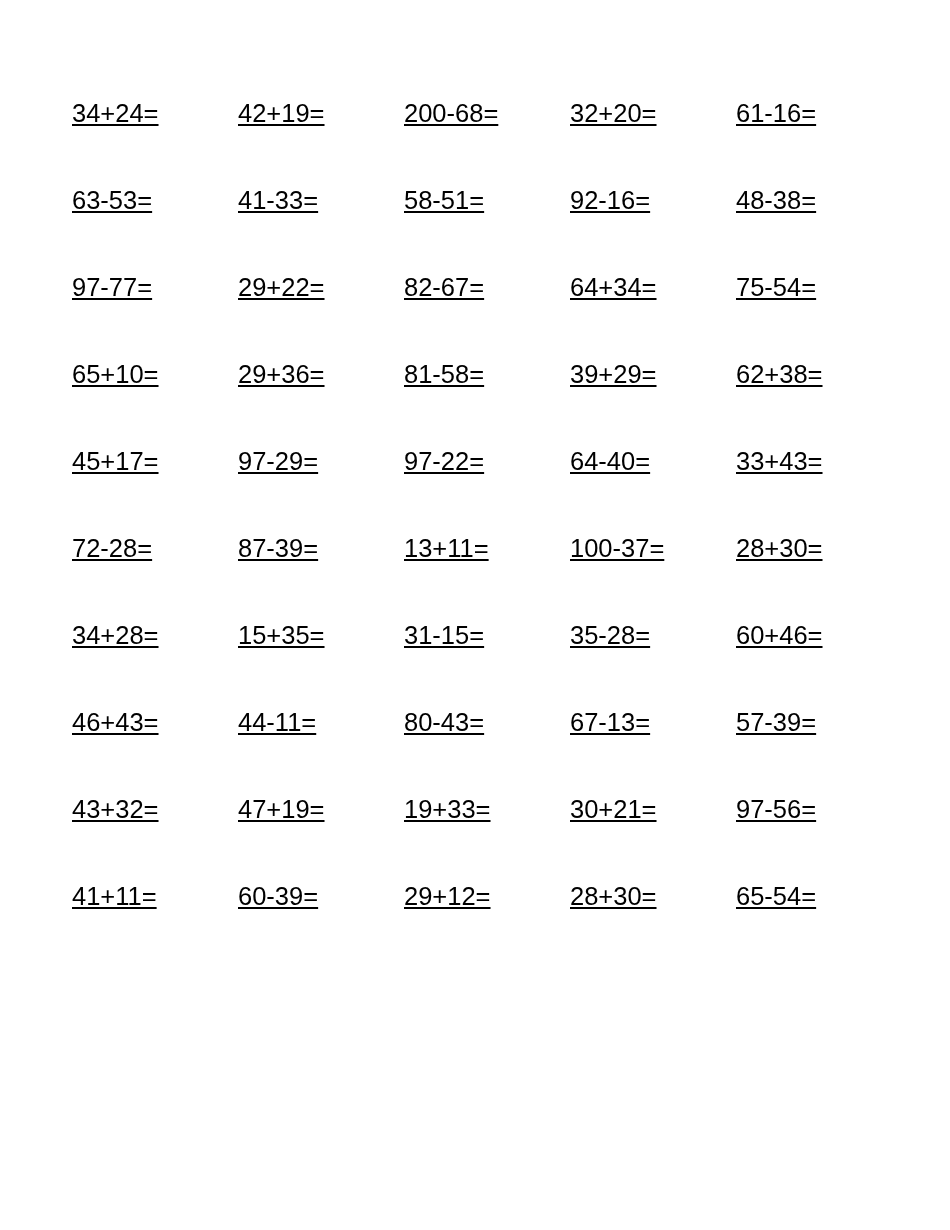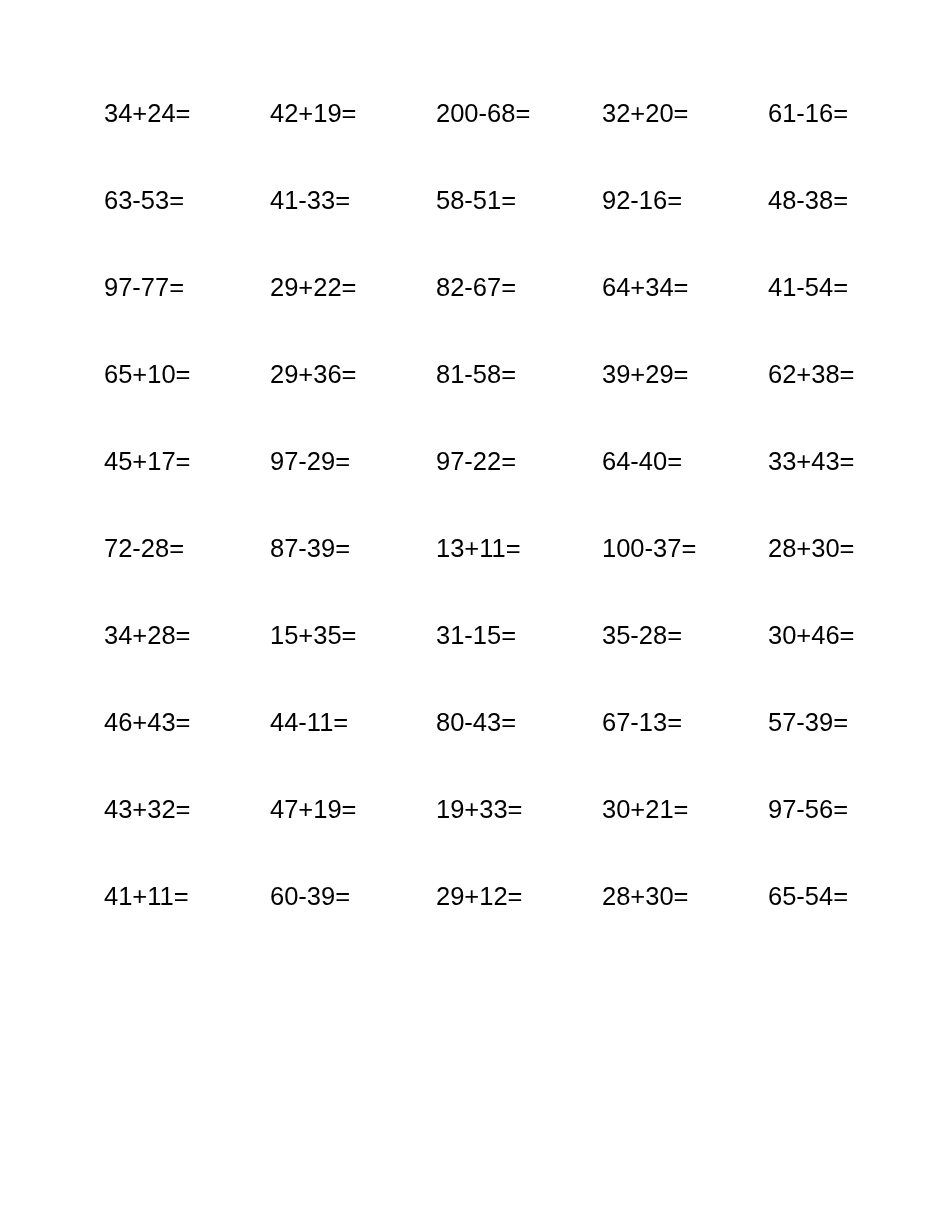--- a/index.html
+++ b/index.html
@@ -17,27 +17,28 @@
   }
   #worksheet-page {
     position: relative;
     width: 950px;
     height: 1230px;
     background: #ffffff;
     box-sizing: border-box;
   }
   #problem-grid {
     position: absolute;
-    left: 104px;
+    left: 72px;
     top: 96px;
     width: 790px;
     display: grid;
     grid-template-columns: repeat(5, 166px);
     grid-auto-rows: 87px;
     align-items: start;
+    text-decoration: underline;
   }
   .problem-cell {
     font-size: 25.5px;
     line-height: 34px;
     letter-spacing: 0px;
     color: #000000;
     white-space: nowrap;
     text-align: left;
     font-weight: 400;
   }
@@ -56,21 +57,21 @@
     <div class="problem-cell">63-53=</div>
     <div class="problem-cell">41-33=</div>
     <div class="problem-cell">58-51=</div>
     <div class="problem-cell">92-16=</div>
     <div class="problem-cell">48-38=</div>
 
     <div class="problem-cell">97-77=</div>
     <div class="problem-cell">29+22=</div>
     <div class="problem-cell">82-67=</div>
     <div class="problem-cell">64+34=</div>
-    <div class="problem-cell">41-54=</div>
+    <div class="problem-cell">75-54=</div>
 
     <div class="problem-cell">65+10=</div>
     <div class="problem-cell">29+36=</div>
     <div class="problem-cell">81-58=</div>
     <div class="problem-cell">39+29=</div>
     <div class="problem-cell">62+38=</div>
 
     <div class="problem-cell">45+17=</div>
     <div class="problem-cell">97-29=</div>
     <div class="problem-cell">97-22=</div>
@@ -80,21 +81,21 @@
     <div class="problem-cell">72-28=</div>
     <div class="problem-cell">87-39=</div>
     <div class="problem-cell">13+11=</div>
     <div class="problem-cell">100-37=</div>
     <div class="problem-cell">28+30=</div>
 
     <div class="problem-cell">34+28=</div>
     <div class="problem-cell">15+35=</div>
     <div class="problem-cell">31-15=</div>
     <div class="problem-cell">35-28=</div>
-    <div class="problem-cell">30+46=</div>
+    <div class="problem-cell">60+46=</div>
 
     <div class="problem-cell">46+43=</div>
     <div class="problem-cell">44-11=</div>
     <div class="problem-cell">80-43=</div>
     <div class="problem-cell">67-13=</div>
     <div class="problem-cell">57-39=</div>
 
     <div class="problem-cell">43+32=</div>
     <div class="problem-cell">47+19=</div>
     <div class="problem-cell">19+33=</div>

